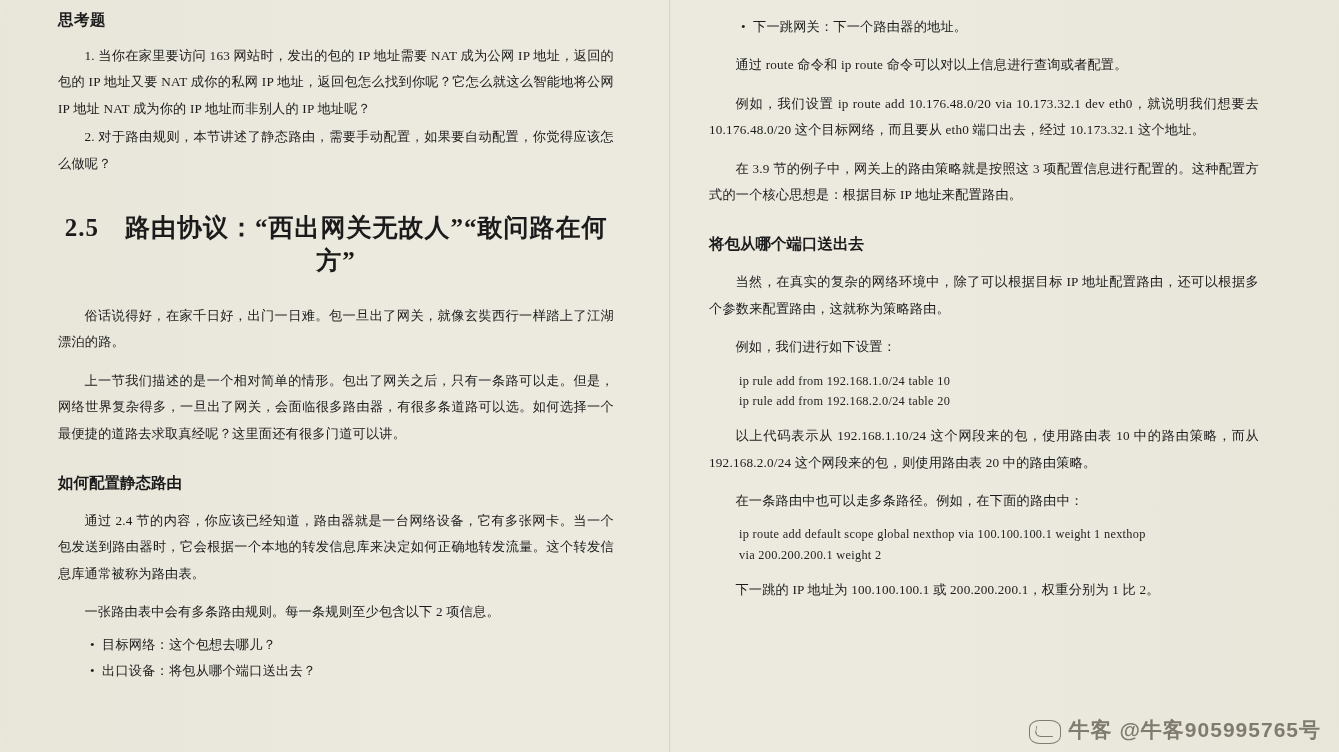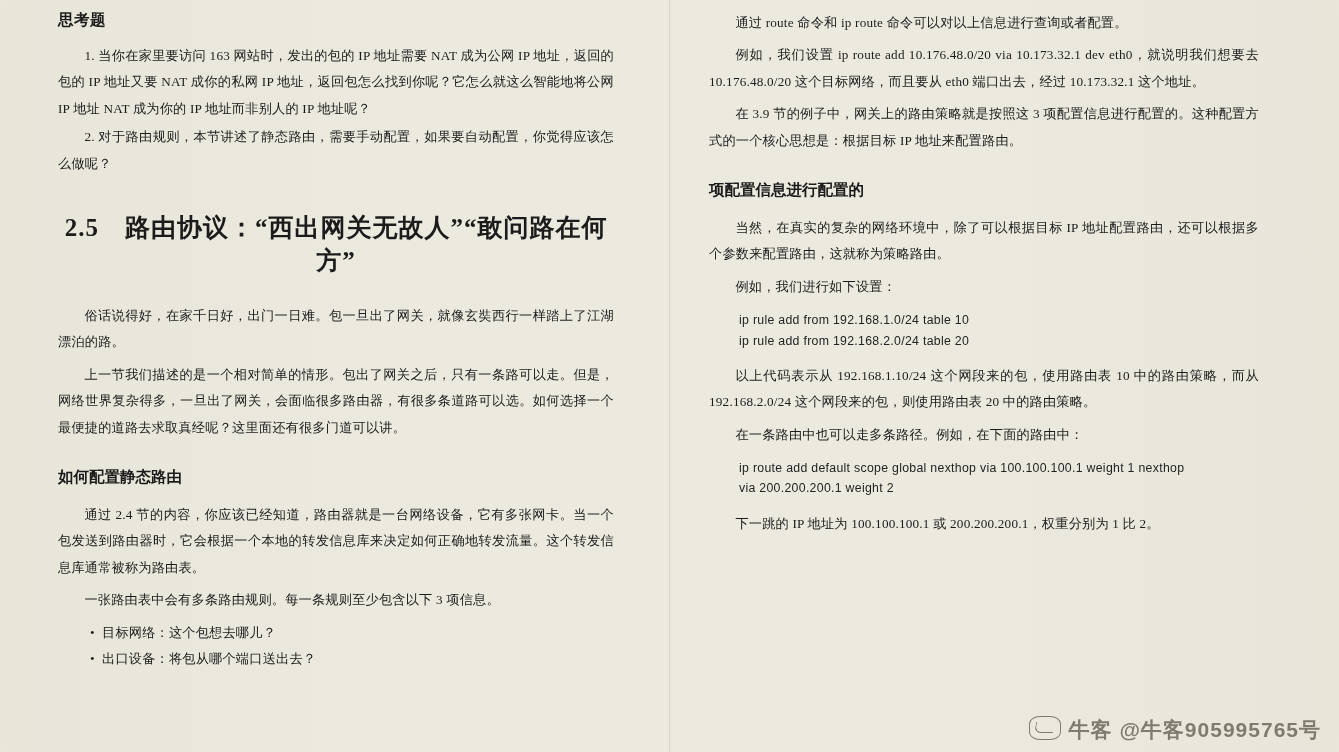--- a/index.html
+++ b/index.html
@@ -58,21 +58,21 @@
     text-align: center;
   }
   h3.sub {
     font-size: 15.5px;
     font-weight: bold;
     margin: 26px 0 14px 0;
   }
   p.para {
     font-size: 13.2px;
     line-height: 2.0;
-    margin: 0 0 6px 0;
+    margin: 12px 0 6px 0;
     text-align: justify;
     text-indent: 2em;
     letter-spacing: 0.2px;
   }
   ol.numlist {
     margin: 0;
     padding: 0;
     list-style: none;
   }
   ol.numlist li {
@@ -95,36 +95,36 @@
     position: relative;
     letter-spacing: 0.2px;
   }
   ul.bullets li:before {
     content: "•";
     position: absolute;
     left: 32px;
     top: 0;
   }
   pre.code {
-    font-family: Liberation Sans, sans-serif;
+    font-family: Liberation Serif, serif;
     font-size: 12.3px;
     line-height: 1.65;
     margin: 10px 0 12px 0;
     padding: 0 0 0 30px;
     white-space: pre-wrap;
     word-break: break-all;
     color: #232323;
     letter-spacing: 0.3px;
   }
   .watermark {
     position: absolute;
     right: 18px;
     bottom: 8px;
     display: flex;
-    align-items: flex-start;
+    align-items: flex-end;
     gap: 8px;
     color: #6d6a5c;
     opacity: 0.85;
     font-family: "Liberation Sans", sans-serif;
   }
   .watermark .wm-logo {
     width: 30px;
     height: 22px;
     border: 1.6px solid #6d6a5c;
     border-radius: 11px/8px;
@@ -165,35 +165,38 @@
     </ol>
 
     <h1 class="chapter">2.5　路由协议：“西出网关无故人”“敢问路在何方”</h1>
 
     <p class="para">俗话说得好，在家千日好，出门一日难。包一旦出了网关，就像玄奘西行一样踏上了江湖漂泊的路。</p>
     <p class="para">上一节我们描述的是一个相对简单的情形。包出了网关之后，只有一条路可以走。但是，网络世界复杂得多，一旦出了网关，会面临很多路由器，有很多条道路可以选。如何选择一个最便捷的道路去求取真经呢？这里面还有很多门道可以讲。</p>
 
     <h3 class="sub">如何配置静态路由</h3>
 
     <p class="para">通过 2.4 节的内容，你应该已经知道，路由器就是一台网络设备，它有多张网卡。当一个包发送到路由器时，它会根据一个本地的转发信息库来决定如何正确地转发流量。这个转发信息库通常被称为路由表。</p>
-    <p class="para">一张路由表中会有多条路由规则。每一条规则至少包含以下 3 项信息。</p>
+    <p class="para">一张路由表中会有多条路由规则。每一条规则至少包含以下 2 项信息。</p>
 
     <ul class="bullets">
       <li>目标网络：这个包想去哪儿？</li>
       <li>出口设备：将包从哪个端口送出去？</li>
     </ul>
   </div>
 
   <div class="col col-right">
+    <ul class="bullets">
+      <li>下一跳网关：下一个路由器的地址。</li>
+    </ul>
 
     <p class="para">通过 route 命令和 ip route 命令可以对以上信息进行查询或者配置。</p>
     <p class="para">例如，我们设置 ip route add 10.176.48.0/20 via 10.173.32.1 dev eth0，就说明我们想要去 10.176.48.0/20 这个目标网络，而且要从 eth0 端口出去，经过 10.173.32.1 这个地址。</p>
     <p class="para">在 3.9 节的例子中，网关上的路由策略就是按照这 3 项配置信息进行配置的。这种配置方式的一个核心思想是：根据目标 IP 地址来配置路由。</p>
 
-    <h3 class="sub">项配置信息进行配置的</h3>
+    <h3 class="sub">将包从哪个端口送出去</h3>
 
     <p class="para">当然，在真实的复杂的网络环境中，除了可以根据目标 IP 地址配置路由，还可以根据多个参数来配置路由，这就称为策略路由。</p>
     <p class="para">例如，我们进行如下设置：</p>
 
     <pre class="code">ip rule add from 192.168.1.0/24 table 10
 ip rule add from 192.168.2.0/24 table 20</pre>
 
     <p class="para">以上代码表示从 192.168.1.10/24 这个网段来的包，使用路由表 10 中的路由策略，而从 192.168.2.0/24 这个网段来的包，则使用路由表 20 中的路由策略。</p>
     <p class="para">在一条路由中也可以走多条路径。例如，在下面的路由中：</p>
 

